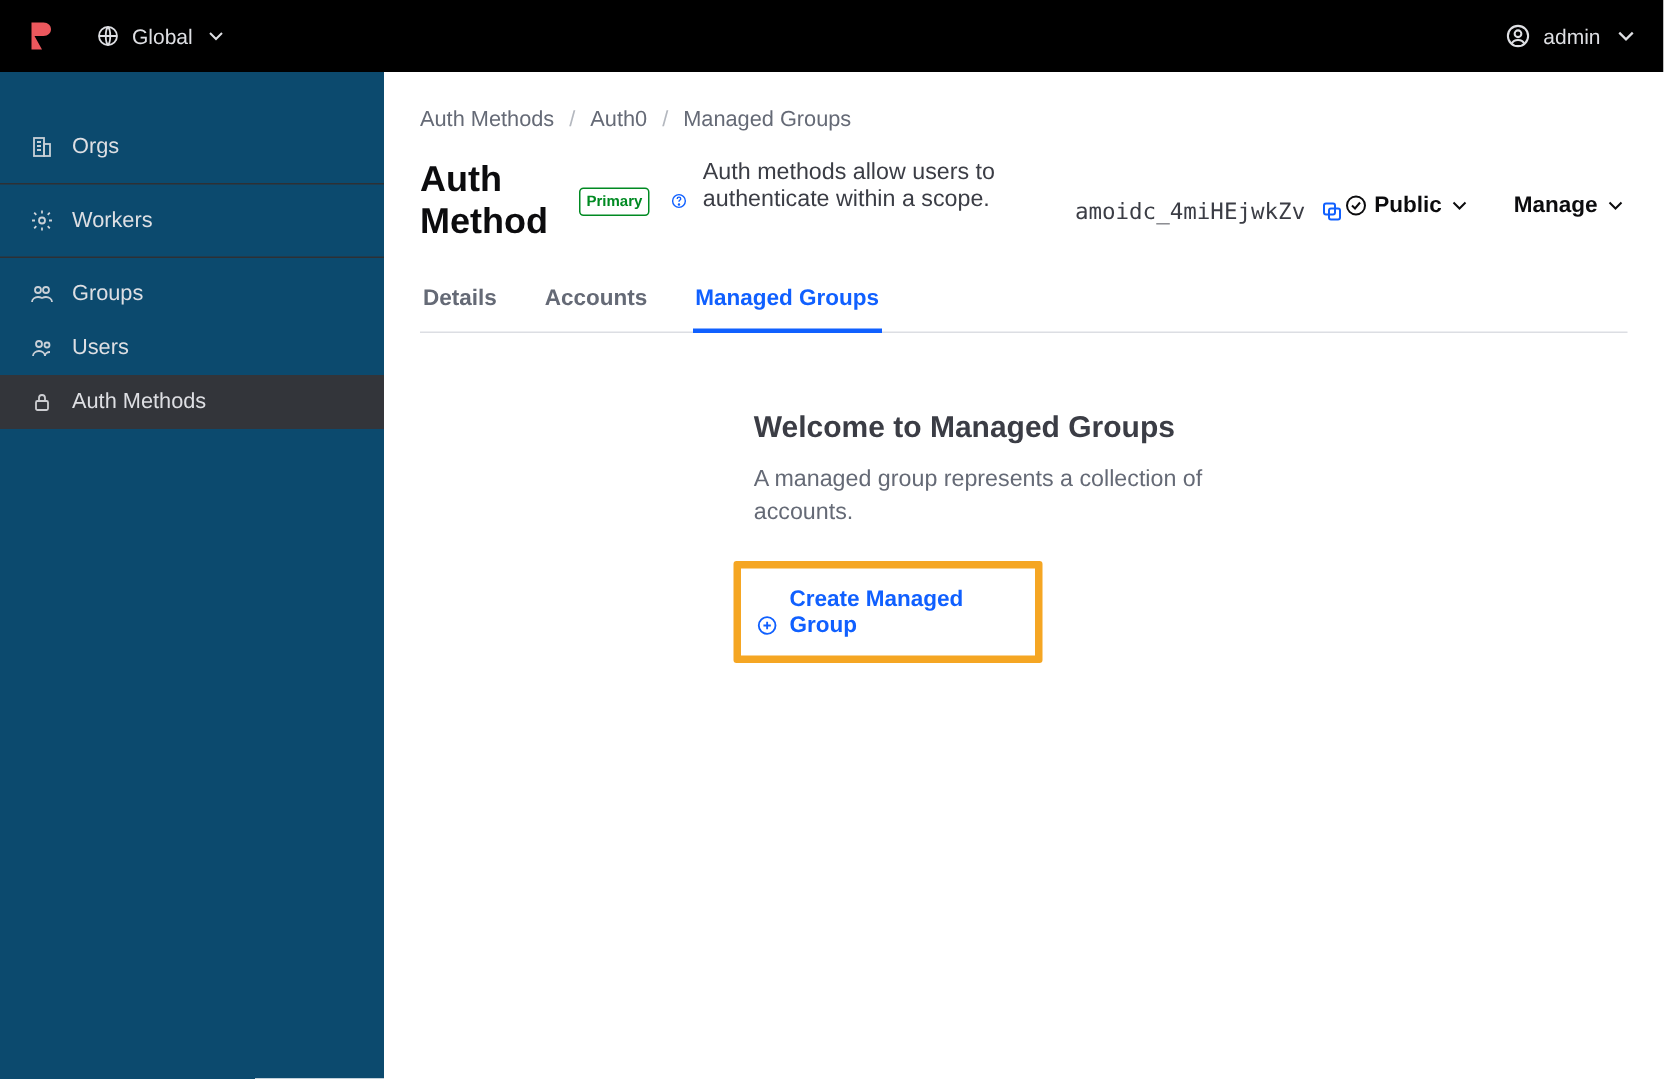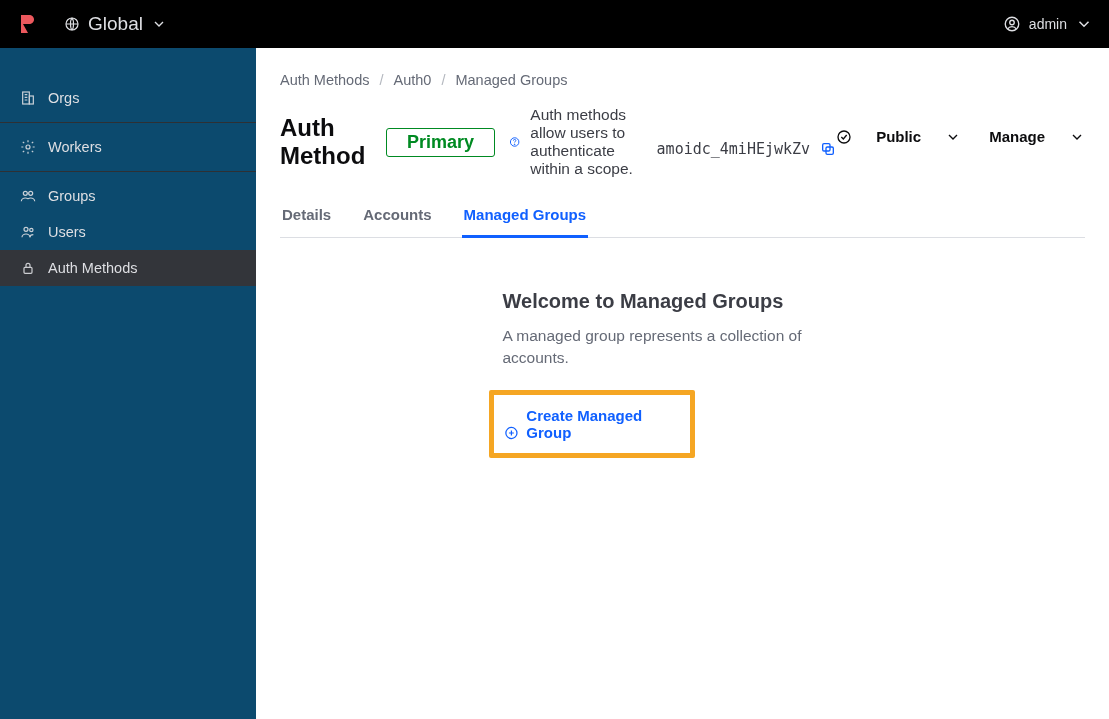--- a/index.html
+++ b/index.html
@@ -16,21 +16,21 @@
     background: #000;
     display: flex;
     align-items: center;
     padding: 0 16px;
     justify-content: space-between;
   }
   .topbar-left { display: flex; align-items: center; gap: 24px; }
   .logo { width: 24px; height: 24px; color:#ec585d; }
   .scope-picker {
     display: flex; align-items: center; gap: 8px;
-    color: #dedfe3; font-size: 19px; cursor: pointer;
+    color: #dedfe3; font-size: 14px; cursor: pointer;
   }
   .scope-picker svg { width:16px; height:16px; }
   .chevron { width:14px; height:14px; }
   .user-menu {
     display:flex; align-items:center; gap:8px;
     color:#dedfe3; font-size:14px; cursor:pointer;
   }
   .user-menu svg { width:18px; height:18px; }
 
   .layout { display:flex; height:calc(719px - 48px); }
@@ -62,31 +62,31 @@
   }
   .breadcrumb a { color:#656a76; text-decoration:none; cursor:pointer;}
   .bc-sep { color:#b4b8bf; }
 
   .header-row { display:flex; justify-content:space-between; align-items:flex-start; }
   .title-wrap { display:flex; flex-direction:row; gap:10px; max-width: 640px; }
   .title-line { display:flex; align-items:center; gap:14px; }
   h1 { font-size: 24px; font-weight:700; }
   .badge {
     border:1px solid #008a22; color:#008a22;
-    font-size:18px; font-weight:600;
-    padding: 3px 20px; border-radius:3px;
+    font-size:10px; font-weight:600;
+    padding: 3px 4px; border-radius:3px;
   }
   .help-icon { width:18px; height:18px; color:#1060ff; cursor:pointer; }
   .desc { color:#3b3d45; font-size:15.5px; }
   .idline { display:flex; align-items:center; gap:10px; margin-top:14px; }
   .codeid { font-family: ui-monospace, SFMono-Regular, Menlo, monospace; font-size:15px; color:#3b3d45;}
   .copy-icon { width:16px; height:16px; color:#1060ff; cursor:pointer; }
 
   .header-actions { display:flex; align-items:center; gap:28px; margin-top:22px; }
-  .dropdown-plain { display:flex; align-items:center; gap:24px; font-size:15px; font-weight:600; cursor:pointer;}
+  .dropdown-plain { display:flex; align-items:center; gap:4px; font-size:15px; font-weight:600; cursor:pointer;}
   .dropdown-plain svg {width:16px;height:16px;}
 
   .tabs {
     display:flex; gap:28px;
     border-bottom:1px solid #dcdee3;
     margin-top: 18px;
   }
   .tab {
     padding: 10px 2px 12px;
     font-size:15px; font-weight:600; color:#656a76;

